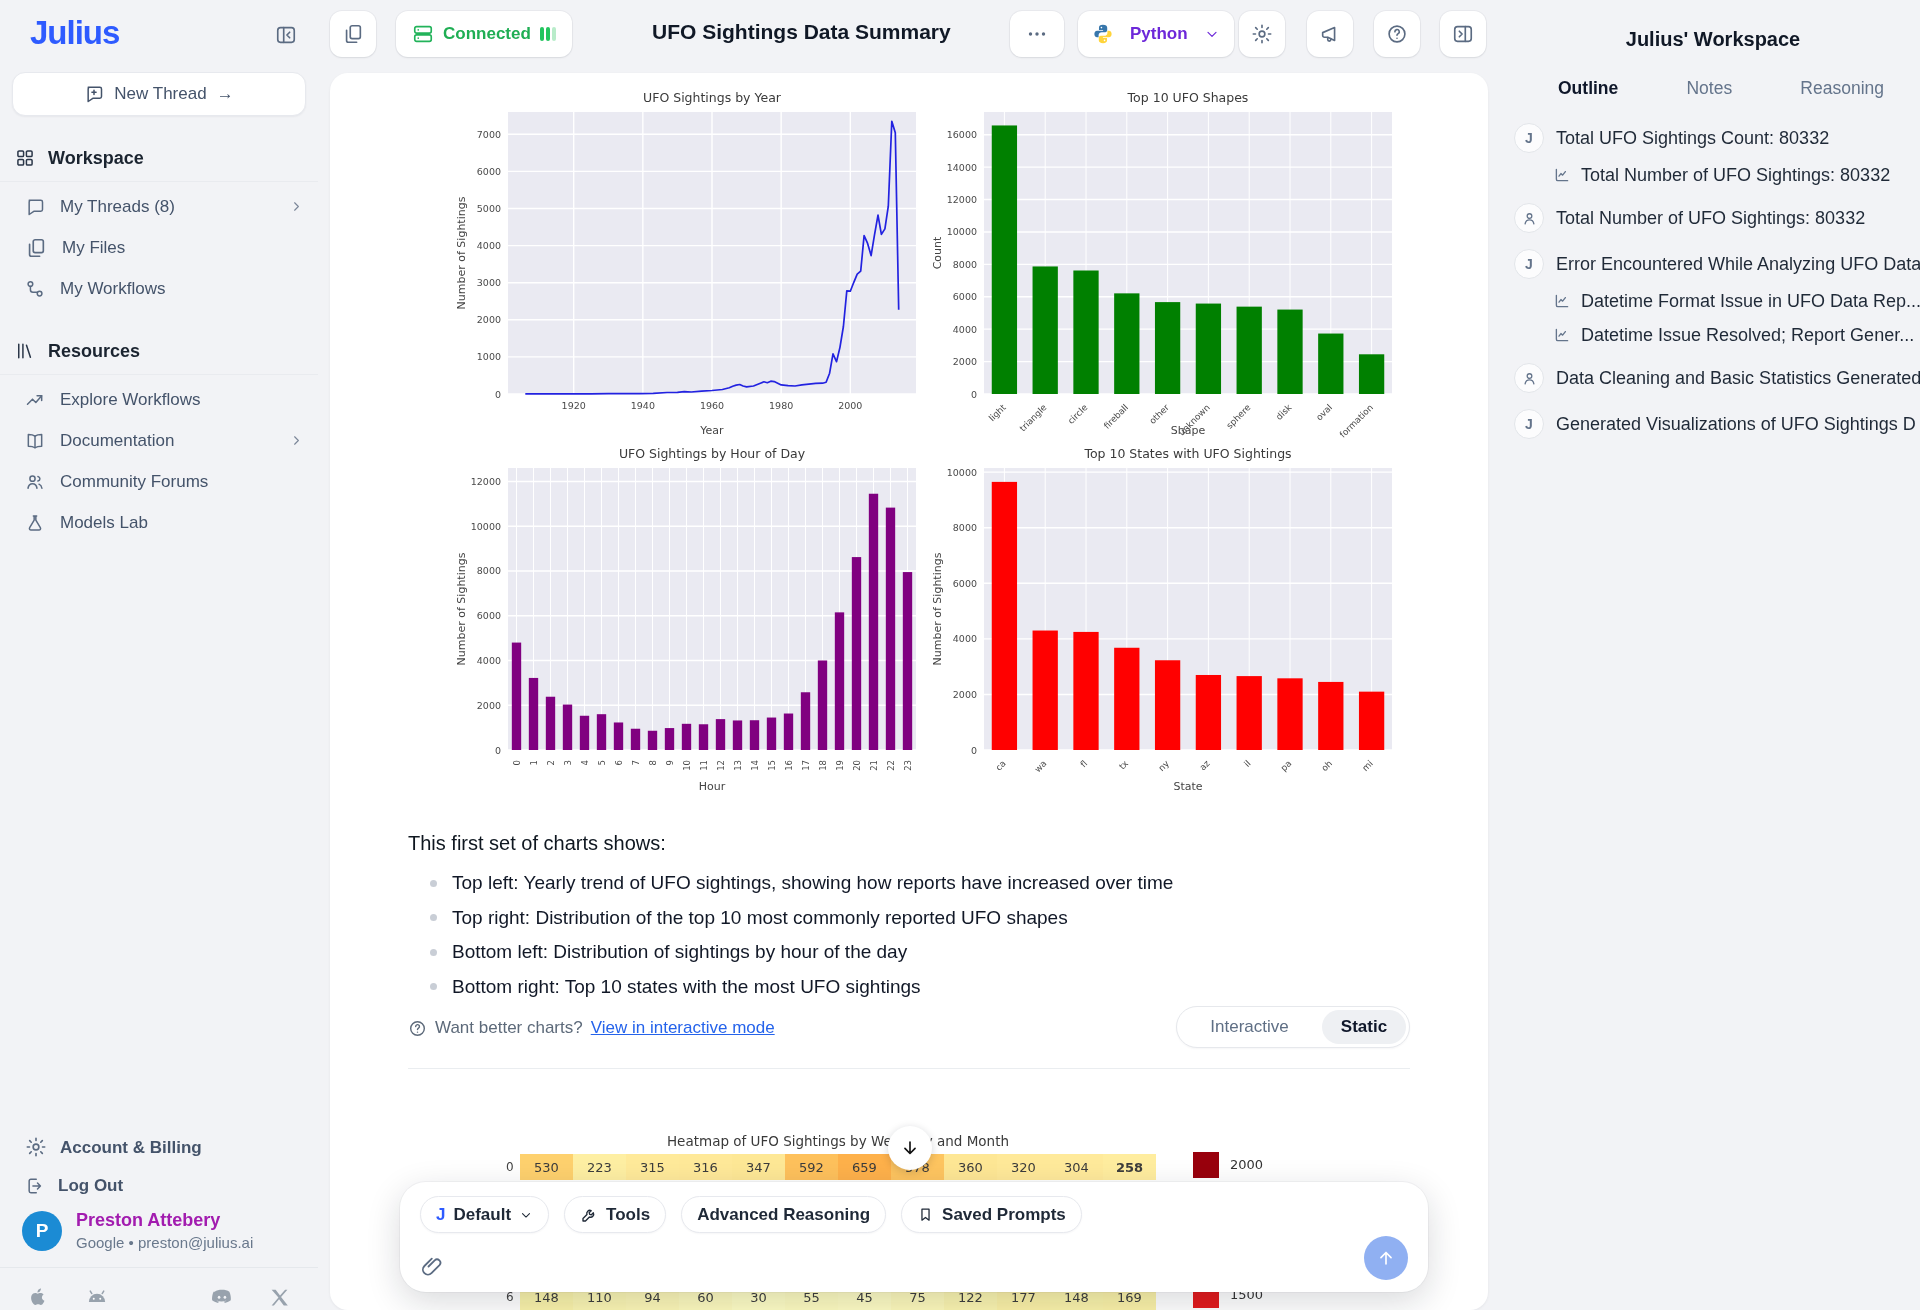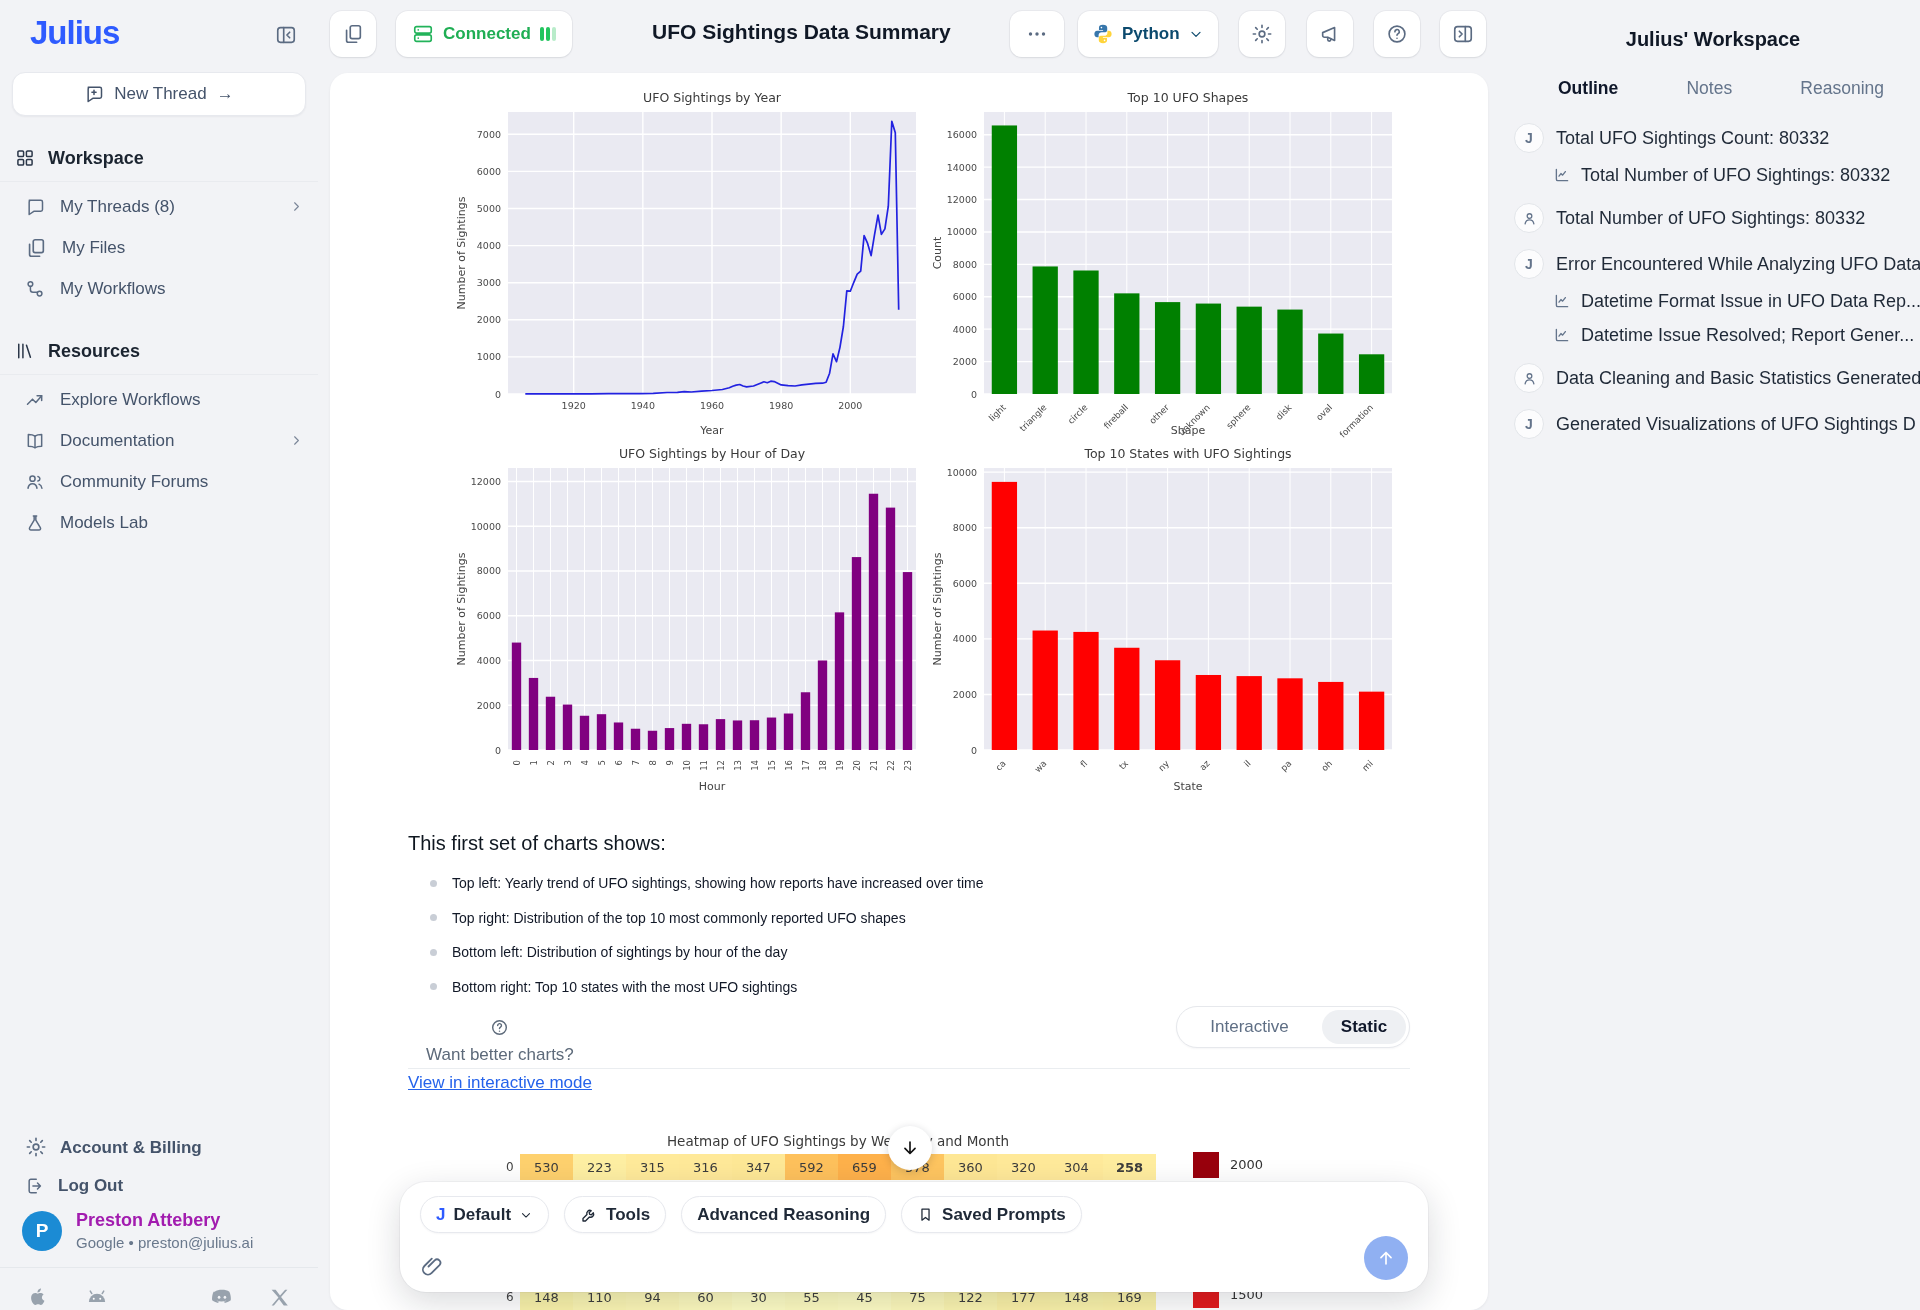--- a/index.html
+++ b/index.html
@@ -16,21 +16,21 @@
   .icon-plain { display:flex; align-items:center; justify-content:center; color:#5b6b82; cursor:pointer; }
   .btn-card {
     background:#fff; border-radius:12px; display:flex; align-items:center; justify-content:center;
     box-shadow:0 1px 2px rgba(16,24,40,.08), 0 0 0 1px rgba(16,24,40,.04); color:#5b6b82; cursor:pointer;
   }
   .connected { gap:9px; padding:0 16px; font-size:17px; font-weight:600; color:#1fae54; }
   .sig { display:flex; gap:2px; align-items:flex-end; }
   .sig i { width:4px; border-radius:2px; background:#22c55e; display:block; }
   .sig i:nth-child(1){height:14px;} .sig i:nth-child(2){height:14px;} .sig i:nth-child(3){height:14px; background:#b9ecca;}
   .page-title { top:20px; font-size:21px; font-weight:700; color:#101826; }
-  .pill-python { gap:8px; padding:0 14px; font-size:17px; color:#0c4a6e; font-weight:600; }
+  .pill-python { gap:16px; padding:0 14px; font-size:17px; color:#6d28d9; font-weight:600; }
   .rp-title { top:18px; left:1506px; width:414px; text-align:center; font-size:20px; font-weight:700; color:#101826;margin-top:10px; }
 
   
   .sidebar { left:0; top:68px; width:318px; bottom:0; }
   .new-thread {
     margin:4px 12px 0; height:44px; background:#fff; border:1px solid #e7e9ee; border-radius:13px;
     display:flex; align-items:center; justify-content:center; gap:10px; font-size:17px; color:#44536a;
     box-shadow:0 1px 2px rgba(16,24,40,.05); cursor:pointer; font-weight:500;
   }
   .section-h { display:flex; align-items:center; gap:13px; padding:0 0 0 15px; margin-top:27px; height:30px;
@@ -63,23 +63,23 @@
     display:flex; align-items:center; justify-content:center; font-size:14px; color:#64748b; background:#fcfcfd; font-weight:600;}
   .o-sub { display:flex; align-items:center; gap:10px; padding-left:47px; height:28px; margin-top:6px;
     white-space:nowrap; overflow:hidden; font-size:18px; color:#1f2937; cursor:pointer; }
 
   
   .card { left:330px; top:73px; width:1158px; height:1237px; background:#fff; border-radius:18px;
     box-shadow:0 1px 3px rgba(16,24,40,.06); overflow:hidden; }
   #figure { left:452px; top:86px; width:952px; height:712px; display:flex; flex-wrap:wrap; background:#fff; }
   .msg-head { left:408px; top:832px; font-size:20px; font-weight:500; color:#0f1720; }
   .bullets { left:408px; top:866px; list-style:none; }
-  .bullets li { display:flex; align-items:center; height:34.5px; font-size:14px; color:#111827; }
+  .bullets li { display:flex; align-items:center; height:34.5px; font-size:19px; color:#111827; }
   .bullets li::before { content:""; width:7px; height:7px; border-radius:50%; background:#c9ced6; margin:0 15px 0 22px; }
-  .help-row { left:408px; top:1018px; display:flex; align-items:center; gap:8px; font-size:17px; color:#5d6a7a;flex-direction:column; }
+  .help-row { left:408px; top:1018px; display:flex; align-items:center; gap:8px; font-size:17px; color:#5d6a7a; }
   .help-link { color:#2563eb; text-decoration:underline; cursor:pointer; }
   .toggle { left:1176px; top:1006px; width:234px; height:42px; background:#fff; border:1px solid #e6e8ec;
     border-radius:21px; display:flex; align-items:center; box-shadow:0 1px 2px rgba(16,24,40,.04); }
   .toggle .opt-a { flex:1; text-align:center; font-size:17px; color:#5f6f85; cursor:pointer; }
   .toggle .opt-b { width:84px; height:34px; margin-right:3px; background:#eef0f3; border-radius:17px;
     display:flex; align-items:center; justify-content:center; font-size:17px; font-weight:700; color:#0f172a; cursor:pointer;text-align:center; }
   .hr { left:408px; top:1068px; width:1002px; border-top:1px solid #eaedf0; }
 
   
   .hm-title { top:1133px; left:520px; width:636px; text-align:center; font-family:"DejaVu Sans",sans-serif;

